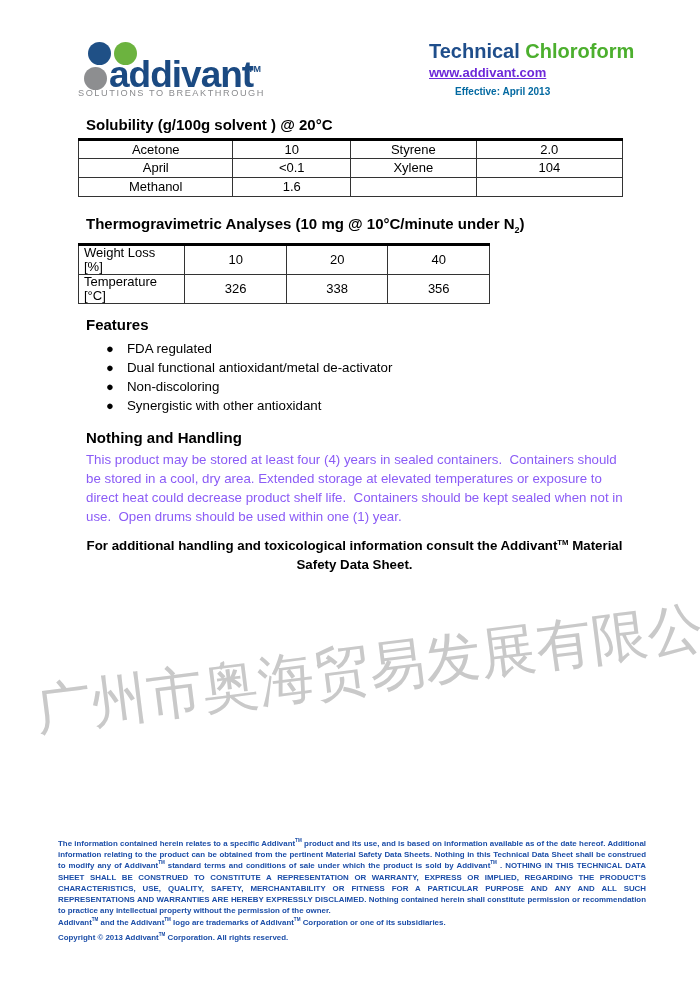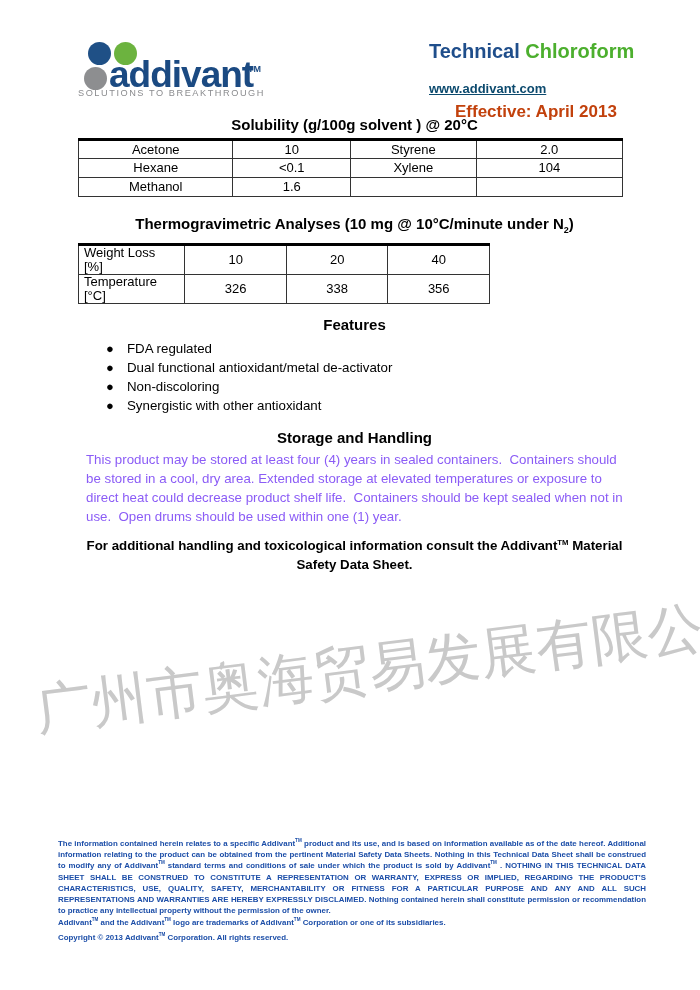--- a/index.html
+++ b/index.html
@@ -22,28 +22,28 @@
     font-size:37px; font-weight:bold; letter-spacing:-1px; color:#1B4A82; line-height:36px;
   }
   .logo-tm { position:absolute; left:172px; top:24px; font-size:9px; font-weight:bold; color:#1B4A82; }
   .tagline {
     position:absolute; left:2px; top:48px; white-space:nowrap;
     font-size:9.2px; letter-spacing:1.55px; color:#8A8B8E;
   }
   .header-right { position:absolute; left:429px; top:40px; width:235px; }
   .doc-title { font-size:20px; font-weight:bold; line-height:22px; white-space:nowrap; }
   .website {
-    display:inline-block; margin-top:19px; font-size:13px; font-weight:bold;
-    color:#0c4a6e; text-decoration:underline; cursor:pointer;
+    display:inline-block; margin-top:3px; font-size:13px; font-weight:bold;
+    color:#6d28d9; text-decoration:underline; cursor:pointer;
   }
-  .effective { margin-top:5px; font-size:17px; font-weight:bold; color:#c2410c;padding-left:26px; }
+  .effective { margin-top:5px; font-size:10px; font-weight:bold; color:#0369a1;padding-left:26px; }
 
   
   .content { position:absolute; left:78px; top:117px; width:545px; }
-  .sec-heading { font-size:15px; font-weight:bold; color:#000; margin-left:8px; line-height:16px;text-align:center; }
+  .sec-heading { font-size:15px; font-weight:bold; color:#000; margin-left:8px; line-height:16px; }
   table { border-collapse:collapse; margin-top:5px; }
   .tbl-sol { width:545px; }
   .tbl-thermo { width:412px; }
   td {
     border:1px solid #333; height:19px; font-size:13px; color:#000;
     text-align:center; padding:0 14px; line-height:14px;margin-top:32px;
   }
   table { border:1px solid #000; border-top:3px solid #000; }
   .tbl-thermo td.rowlabel { text-align:left; padding-left:5px; }
 
@@ -112,21 +112,21 @@
           <col style="width:26.9%">
         </colgroup>
       <tbody>
           <tr>
         <td>Acetone</td>
         <td>10</td>
         <td>Styrene</td>
         <td>2.0</td>
       </tr>
       <tr>
-        <td>Hexane</td>
+        <td>April</td>
         <td>&lt;0.1</td>
         <td>Xylene</td>
         <td>104</td>
       </tr>
       <tr>
         <td>Methanol</td>
         <td>1.6</td>
         <td></td>
         <td></td>
       </tr>
@@ -158,21 +158,21 @@
       </table>
 
     <div class="sec-heading h-features">Features</div>
     <ul class="feature-list">
       <li><span class="bullet">●</span><span>FDA regulated</span></li>
       <li><span class="bullet">●</span><span>Dual functional antioxidant/metal de-activator</span></li>
       <li><span class="bullet">●</span><span>Non-discoloring</span></li>
       <li><span class="bullet">●</span><span>Synergistic with other antioxidant</span></li>
     </ul>
 
-    <div class="sec-heading h-storage">Storage and Handling</div>
+    <div class="sec-heading h-storage">Nothing and Handling</div>
     <p class="storage-body">This product may be stored at least four (4) years in sealed containers.  Containers should be stored in a cool, dry area. Extended storage at elevated temperatures or exposure to direct heat could decrease product shelf life.  Containers should be kept sealed when not in use.  Open drums should be used within one (1) year.</p>
 
     <p class="note">For additional handling and toxicological information consult the Addivant<sup>TM</sup> Material Safety Data Sheet.</p>
   </div>
 
   <div class="watermark" style="color: rgb(201, 201, 201);">广州市奥海贸易发展有限公司</div>
 
   <div class="footer">
     <p class="disclaimer">The information contained herein relates to a specific Addivant<sup>TM</sup> product and its use, and is based on information available as of the date hereof.  Additional information relating to the product can be obtained from the pertinent Material Safety Data Sheets.  Nothing in this Technical Data Sheet shall be construed to modify any of Addivant<sup>TM</sup> standard terms and conditions of sale under which the product is sold by Addivant<sup>TM</sup> .  NOTHING IN THIS TECHNICAL DATA SHEET SHALL BE CONSTRUED TO CONSTITUTE A REPRESENTATION OR WARRANTY, EXPRESS OR IMPLIED, REGARDING THE PRODUCT'S CHARACTERISTICS, USE, QUALITY, SAFETY, MERCHANTABILITY OR FITNESS FOR A PARTICULAR PURPOSE AND ANY AND ALL SUCH REPRESENTATIONS AND WARRANTIES ARE HEREBY EXPRESSLY DISCLAIMED.  Nothing contained herein shall constitute permission or recommendation to practice any intellectual property without the permission of the owner.</p>
     <p class="tm-line">Addivant<sup>TM</sup> and the Addivant<sup>TM</sup> logo are trademarks of Addivant<sup>TM</sup> Corporation or one of its subsidiaries.</p>

